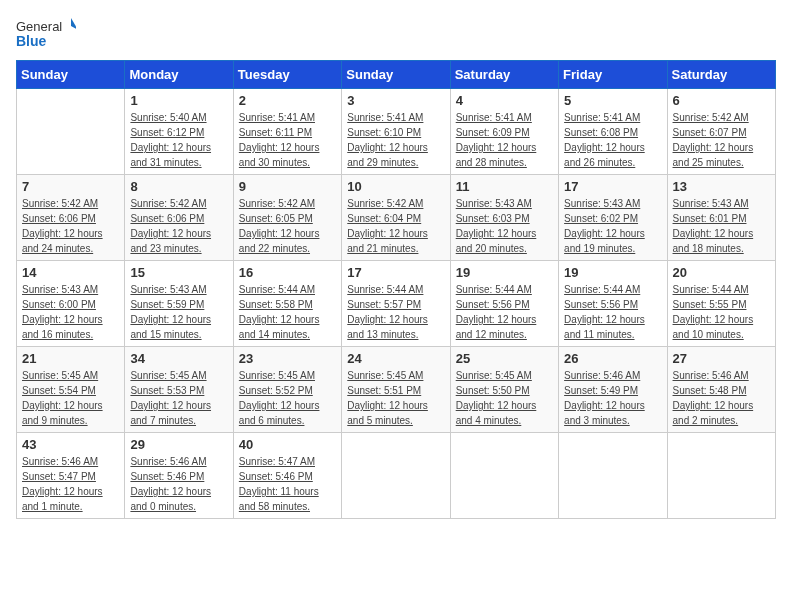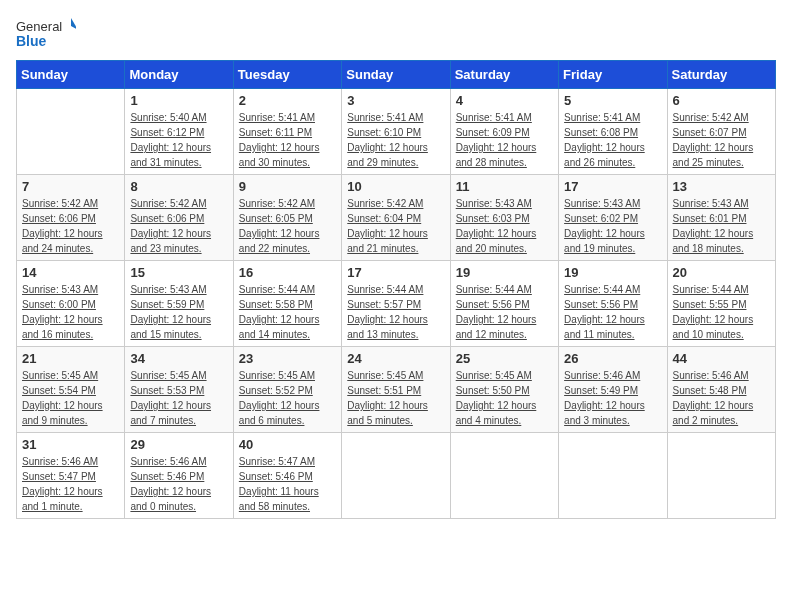--- a/index.html
+++ b/index.html
@@ -198,27 +198,27 @@
         </td>
         <td>
           <span class="day-number">25</span>
           <div class="day-info">Sunrise: 5:45 AM<br>Sunset: 5:50 PM<br>Daylight: 12 hours<br>and 4 minutes.</div>
         </td>
         <td>
           <span class="day-number">26</span>
           <div class="day-info">Sunrise: 5:46 AM<br>Sunset: 5:49 PM<br>Daylight: 12 hours<br>and 3 minutes.</div>
         </td>
         <td>
-          <span class="day-number">44</span>
+          <span class="day-number">27</span>
           <div class="day-info">Sunrise: 5:46 AM<br>Sunset: 5:48 PM<br>Daylight: 12 hours<br>and 2 minutes.</div>
         </td>
       </tr>
       <tr>
         <td>
-          <span class="day-number">31</span>
+          <span class="day-number">43</span>
           <div class="day-info">Sunrise: 5:46 AM<br>Sunset: 5:47 PM<br>Daylight: 12 hours<br>and 1 minute.</div>
         </td>
         <td>
           <span class="day-number">29</span>
           <div class="day-info">Sunrise: 5:46 AM<br>Sunset: 5:46 PM<br>Daylight: 12 hours<br>and 0 minutes.</div>
         </td>
         <td>
           <span class="day-number">40</span>
           <div class="day-info">Sunrise: 5:47 AM<br>Sunset: 5:46 PM<br>Daylight: 11 hours<br>and 58 minutes.</div>
         </td>

